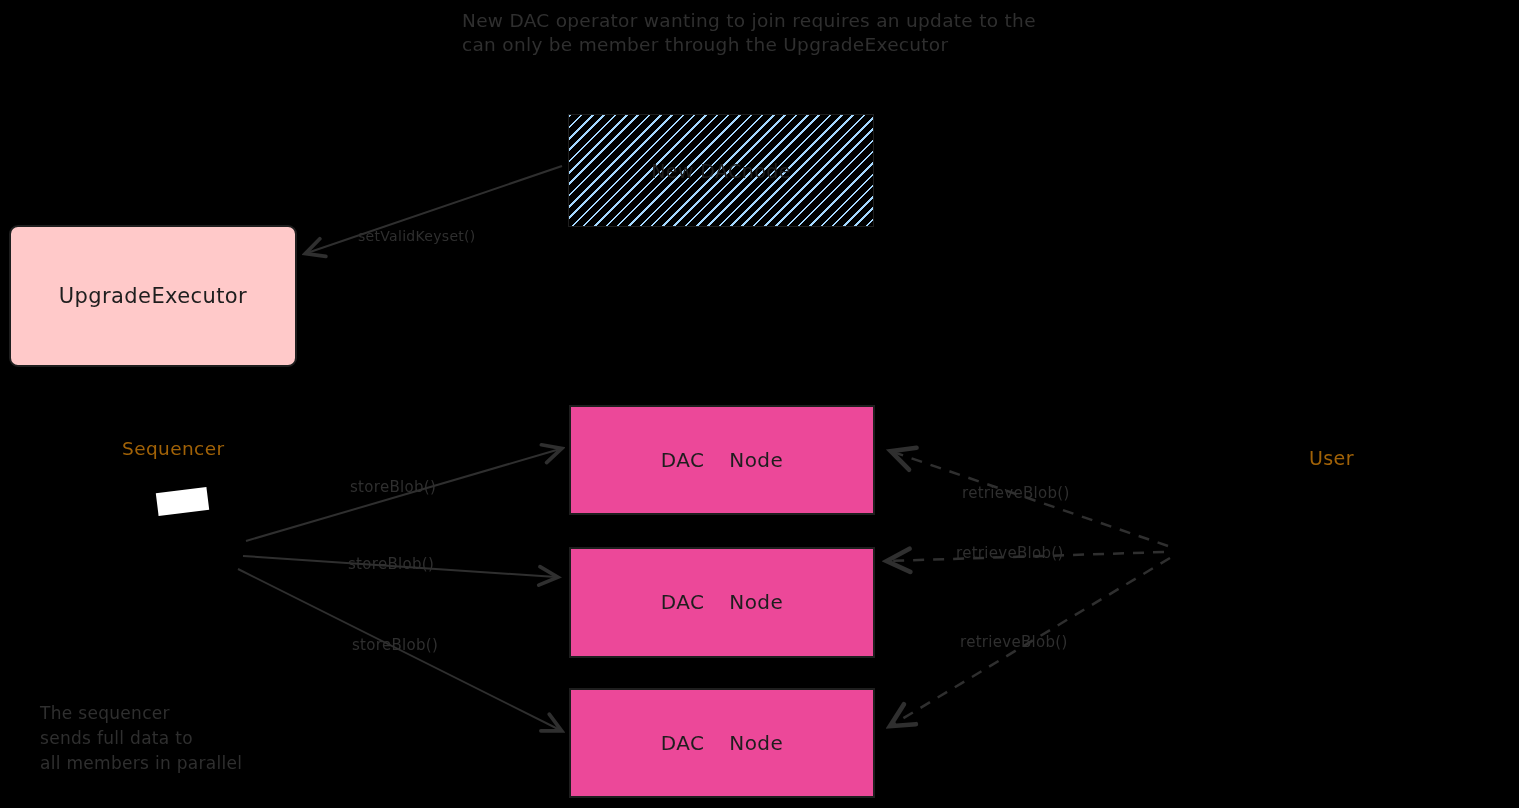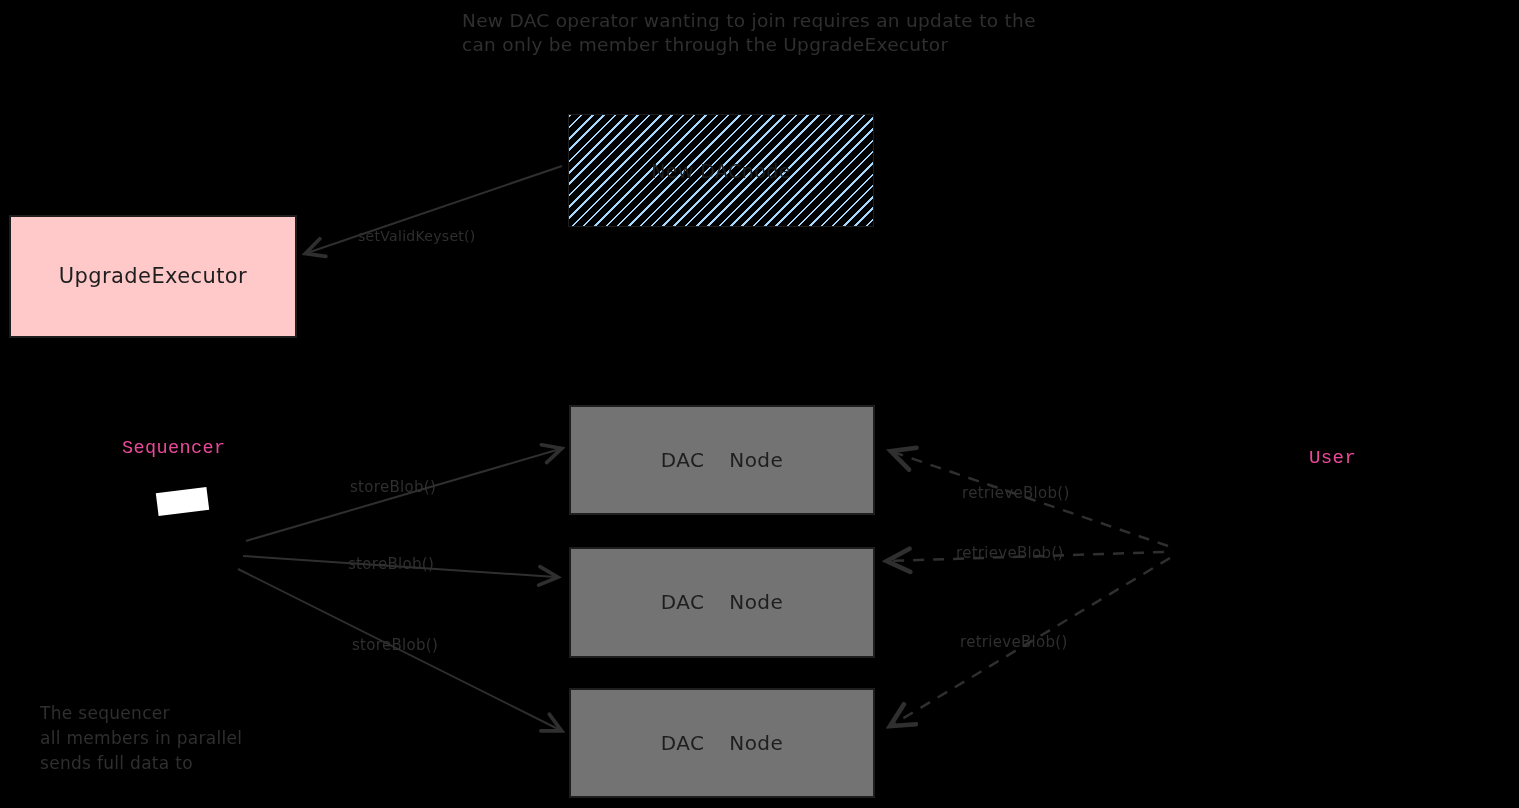--- a/index.html
+++ b/index.html
@@ -32,43 +32,42 @@
   }
   .edge-label {
     position: absolute;
     color: #2f2f2f;
     font-size: 15px;
     letter-spacing: 0.3px;
     white-space: nowrap;
   }
   .actor-label {
     position: absolute;
-    color: #ec4899;
+    color: #a16207;
     font-size: 19px;
     letter-spacing: 0.4px;
     white-space: nowrap;
-    font-family: Liberation Mono, monospace;
   }
   .box {
     position: absolute;
     box-sizing: border-box;
     border: 2px solid #1e1e1e;
     display: flex;
     flex-direction: row;
     align-items: center;
     justify-content: center;
     text-align: center;
   }
   .box .line {
     color: #1e1e1e;
     font-size: 20px;
     line-height: 27px;
     letter-spacing: 0.4px;
   }
-  .box-blue { background: #737373; gap: 25px; }
+  .box-blue { background: #ec4899; gap: 25px; }
   .box-pink { background: #ffc9c9; }
   .box-hatched {
     background: repeating-linear-gradient(
       135deg,
       #a5d8ff 0px,
       #a5d8ff 1.8px,
       transparent 1.8px,
       transparent 8px
     );
     border-width: 1.5px;
@@ -106,21 +105,21 @@
   <div class="note" style="left:462px; top:9px;">
     <div>New DAC operator wanting to join requires an update to the</div>
     <div>can only be member through the UpgradeExecutor</div>
   </div>
 
   <div class="box box-hatched" style="left:568px; top:114px; width:306px; height:113px;">
     <div class="line">New DAC</div>
     <div class="line">node</div>
   </div>
 
-  <div class="box box-pink" style="left:9px; top:215px; width:288px; height:123px;">
+  <div class="box box-pink" style="left:9px; top:225px; width:288px; height:142px;border-radius:9px;">
     <div class="line" style="font-size:21px;">UpgradeExecutor</div>
   </div>
 
   <div class="edge-label" style="left:358px; top:200px; font-size:14px;margin-top:28px;">setValidKeyset()</div>
 
   <div class="actor-label" style="left:122px; top:438px; font-size:18.5px;">Sequencer</div>
   <div class="white-shape" style="left:157px; top:490px; width:51px; height:23px;"></div>
 
   <div class="edge-label" style="left:350px; top:478px;">storeBlob()</div>
   <div class="edge-label" style="left:348px; top:555px;">storeBlob()</div>
@@ -141,17 +140,17 @@
 
   <div class="edge-label" style="left:962px; top:484px;">retrieveBlob()</div>
   <div class="edge-label" style="left:956px; top:544px;">retrieveBlob()</div>
   <div class="edge-label" style="left:960px; top:633px;">retrieveBlob()</div>
 
   <div class="actor-label" style="left:1309px; top:447px;">User</div>
 
 
   <div class="note" style="left:40px; top:701px; font-size:17px; line-height:25px;">
     <div>The sequencer</div>
+    <div>sends full data to</div>
     <div>all members in parallel</div>
-    <div>sends full data to</div>
   </div>
 
 </div>
 
 </body></html>

